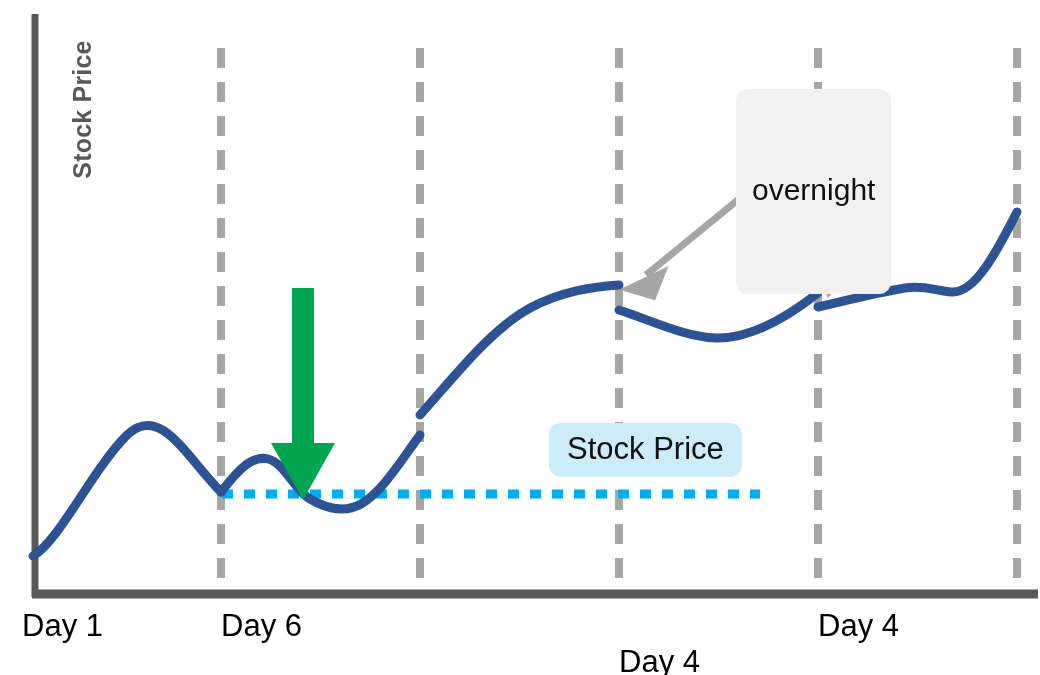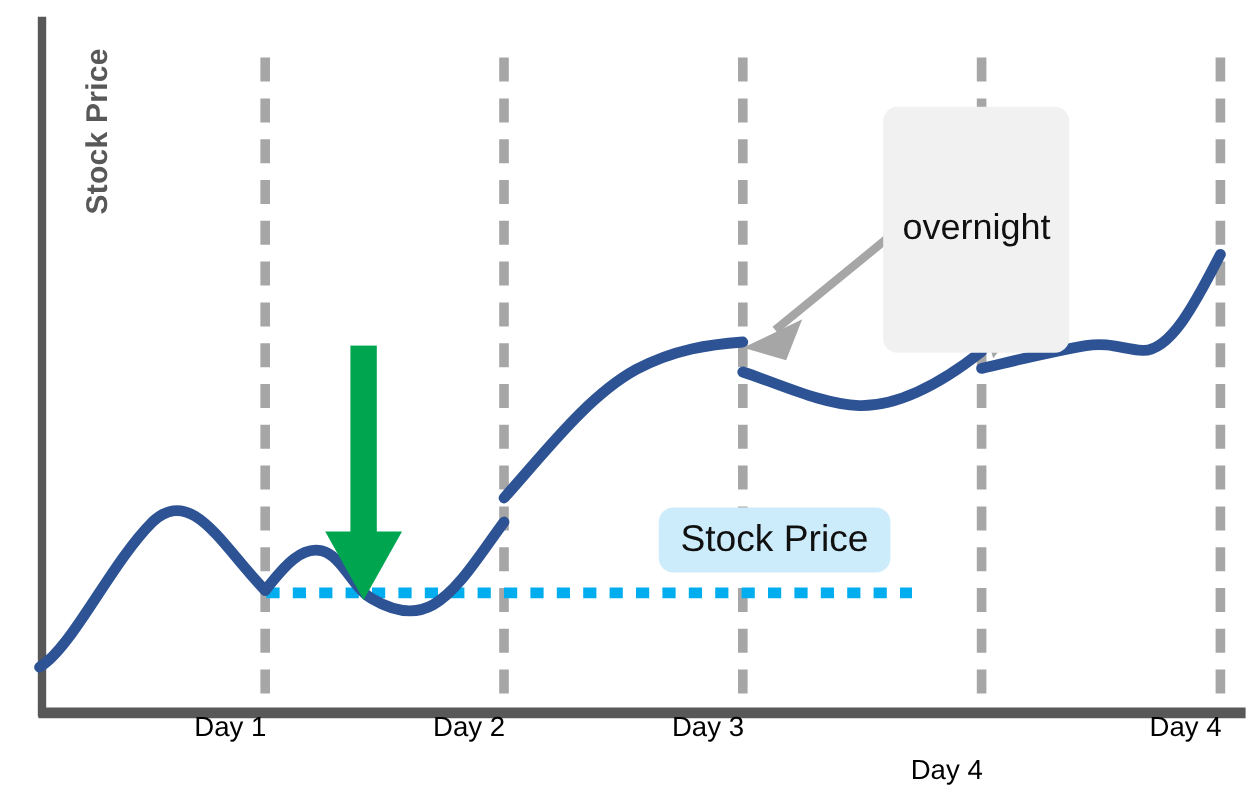--- a/index.html
+++ b/index.html
@@ -35,24 +35,24 @@
     transform: rotate(-90deg);
     transform-origin: center center;
     font-size: 25px;
     font-weight: bold;
     color: #585858;
     letter-spacing: 0.2px;
     white-space: nowrap;
   }
   .x-tick-label {
     position: absolute;
-    top: 592px;
+    top: 608px;
     width: 200px;
-    text-align: right;
-    font-size: 23px;
+    text-align: left;
+    font-size: 31px;
     color: #000000;
     white-space: nowrap;
   }
   .annot {
     position: absolute;
     box-sizing: border-box;
     white-space: pre;
     line-height: 1.22;
     border-radius: 12px;
   }
@@ -120,22 +120,21 @@
       <line x1="739" y1="199" x2="646" y2="275"></line>
       <polygon points="629,289 662,273 653,296"></polygon>
       <line x1="851" y1="202" x2="834" y2="272"></line>
       <polygon points="829,291 820,263 845,270"></polygon>
     </g>
   </svg>
 
   <div class="axis-title-y">Stock Price</div>
 
   <div class="x-tick-label" style="left:22px;">Day 1</div>
-  <div class="x-tick-label" style="left:221px;">Day 2</div>
-  <div class="x-tick-label" style="left:420px;">Day 3</div>
+  <div class="x-tick-label" style="left:221px;">Day 6</div>
   <div class="x-tick-label" style="left:619px;margin-top:36px;">Day 4</div>
   <div class="x-tick-label" style="left:818px;">Day 4</div>
 
 
   <div class="annot annot-overnight">
     <div>overnight</div>
   </div>
 
   <div class="annot annot-limit">Stock Price</div>
 

